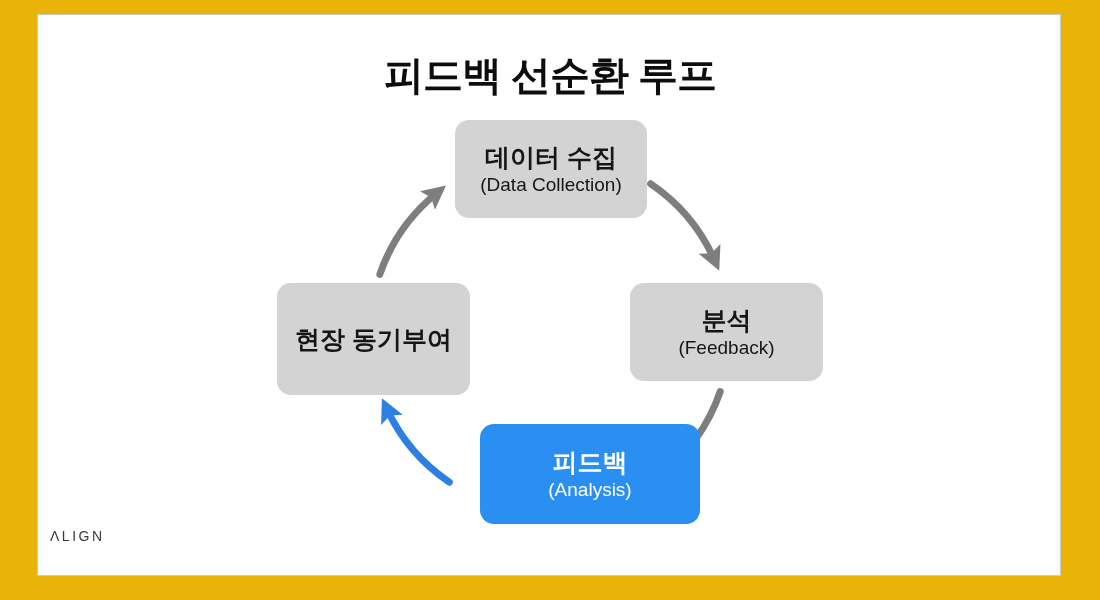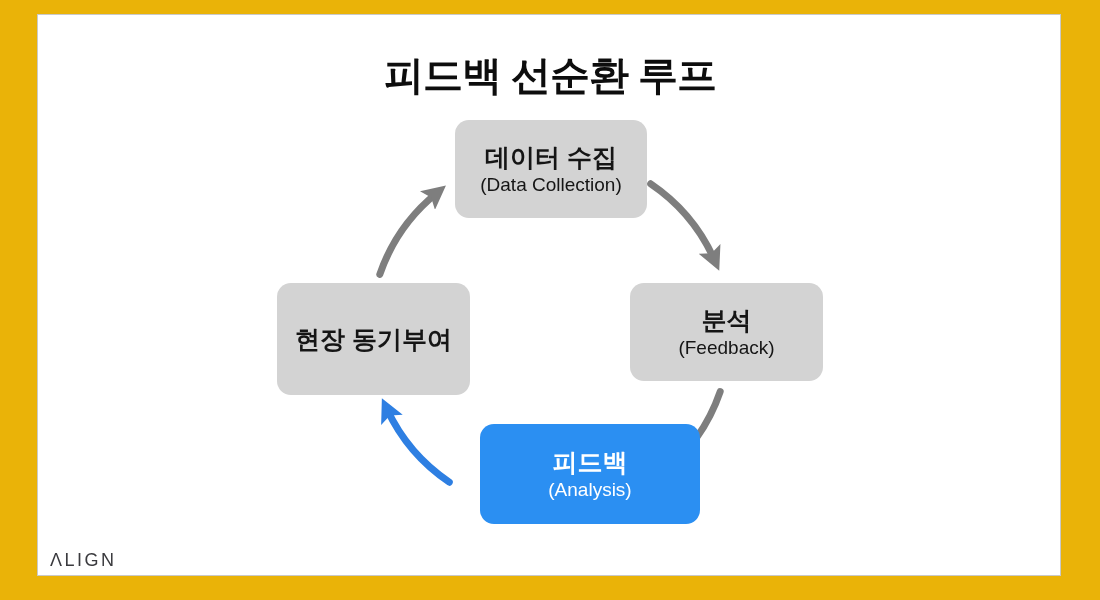--- a/index.html
+++ b/index.html
@@ -28,21 +28,21 @@
   .node.blue{background:var(--box-blue); color:var(--box-text-light);}
   .node .ko{font-size:25px; font-weight:700;}
   .node .en{font-size:19px; font-weight:400;}
   .node-top{left:455px; top:120px; width:192px; height:98px;}
   .node-right{left:630px; top:283px; width:193px; height:98px;}
   .node-left{left:277px; top:283px; width:193px; height:112px;}
   .node-bottom{left:452px; top:424px; width:220px; height:100px;margin-left:28px;}
   .arrows{position:absolute; left:0; top:0; width:1100px; height:600px; pointer-events:none;}
   .arrows path.shaft{fill:none; stroke-width:7; stroke-linecap:round;}
   .logo{
-    position:absolute; left:50px; top:550px; font-size:18px; font-weight:500;
+    position:absolute; left:50px; top:528px; font-size:14px; font-weight:500;
     letter-spacing:2.5px; color:var(--logo-text);
   }
 </style>
 </head>
 <body>
 
 <div class="canvas">
   <div class="frame"></div>
 
   <div class="title">피드백 선순환 루프</div>

